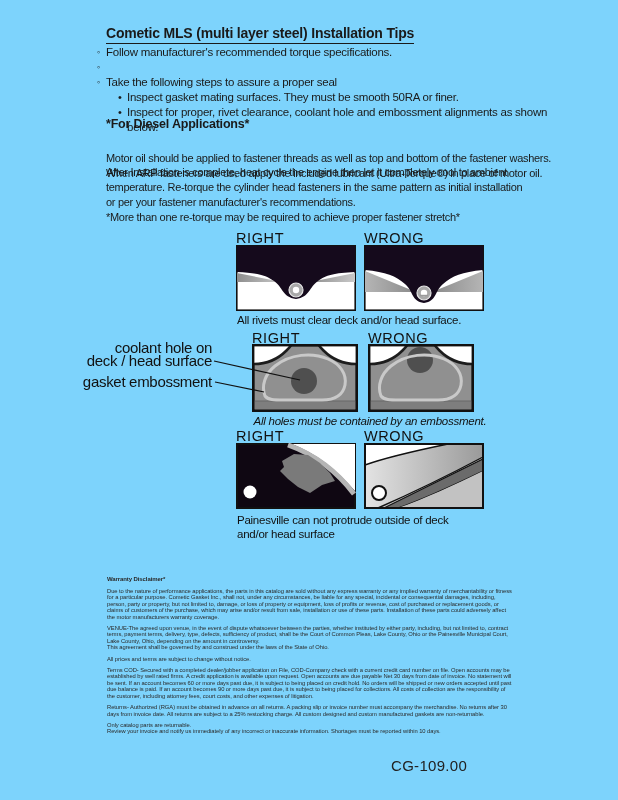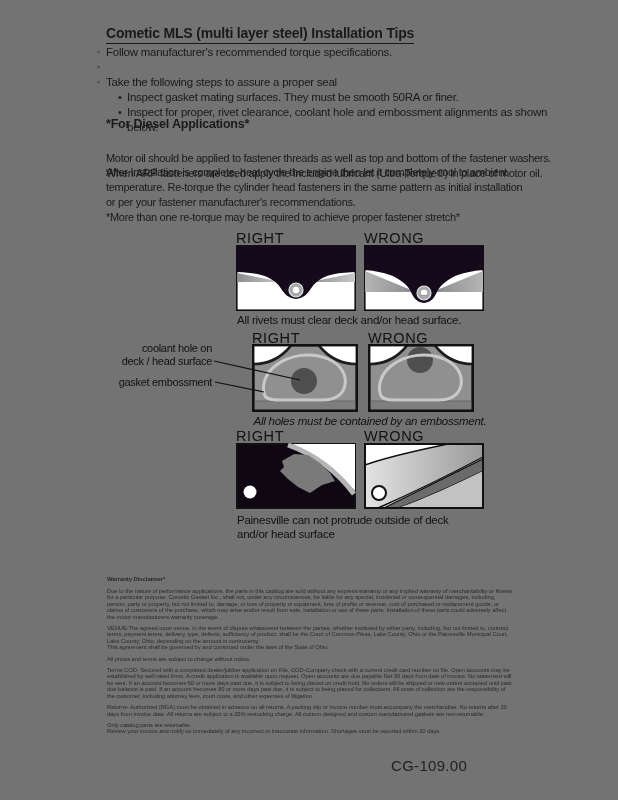--- a/index.html
+++ b/index.html
@@ -1,17 +1,17 @@
 <!DOCTYPE html>
 <html><head>
 <meta charset="utf-8">
 <style>
   * { box-sizing: border-box; margin: 0; padding: 0; }
   body { margin: 0; background: #ffffff; font-family: "Liberation Sans", sans-serif; color: #1a1a1a; }
-  .page { position: relative; width: 618px; height: 800px; background: #737373; overflow: hidden; }
+  .page { position: relative; width: 618px; height: 800px; background: #7dd3fc; overflow: hidden; }
 
   .doc-title {
     position: absolute; left: 106px; top: 25px;
     font-size: 14px; font-weight: 700; letter-spacing: -0.2px;
     border-bottom: 1.6px solid #1a1a1a; padding-bottom: 2px; display: inline-block;
   }
 
   .tips { position: absolute; left: 97px; top: 45px; width: 480px; font-size: 11.5px; letter-spacing: -0.25px; }
   .tip-row { display: flex; line-height: 15px; }
   .tip-row .marker { width: 9px; flex: 0 0 9px; font-size: 9px; line-height: 15px; }
@@ -41,21 +41,21 @@
   .fig1 .panel-w, .fig3 .panel-w { left: 364px; }
   .fig2 .panel { top: 14px; }
   .fig2 .panel-r { left: 252px; }
   .fig2 .panel-w { left: 368px; }
 
   .caption { position: absolute; font-size: 11.5px; letter-spacing: -0.25px; color: #111; white-space: pre-line; line-height: 13.5px; }
   .fig1 .caption { left: 237px; top: 84px; }
   .fig2 .caption { left: 244px; top: 85px; width: 252px; text-align: center; font-style: italic; }
   .fig3 .caption { left: 237px; top: 86px; }
 
-  .annotation { position: absolute; left: 60px; width: 152px; text-align: right; font-size: 11px; letter-spacing: -0.3px; line-height: 12.5px; white-space: pre-line; color: #111; }
+  .annotation { position: absolute; left: 60px; width: 152px; text-align: right; font-size: 15px; letter-spacing: -0.3px; line-height: 12.5px; white-space: pre-line; color: #111; }
   .ann1 { top: 12px; }
   .ann2 { top: 46px; }
   .leader-overlay { position: absolute; left: 0; top: 0; pointer-events: none; }
 
   .warranty { position: absolute; left: 107px; top: 576px; width: 406px; color: #2a2a2a; }
   .warranty .w-heading { font-size: 6px; font-weight: 700; margin-bottom: 6px; letter-spacing: -0.1px; }
   .warranty .w-para { font-size: 5.8px; line-height: 6.4px; margin-bottom: 5px; letter-spacing: -0.05px; white-space: pre-line; }
 
   .footer-code { position: absolute; left: 391px; top: 757px; font-size: 15px; letter-spacing: 0.3px; color: #222; }
 </style>

